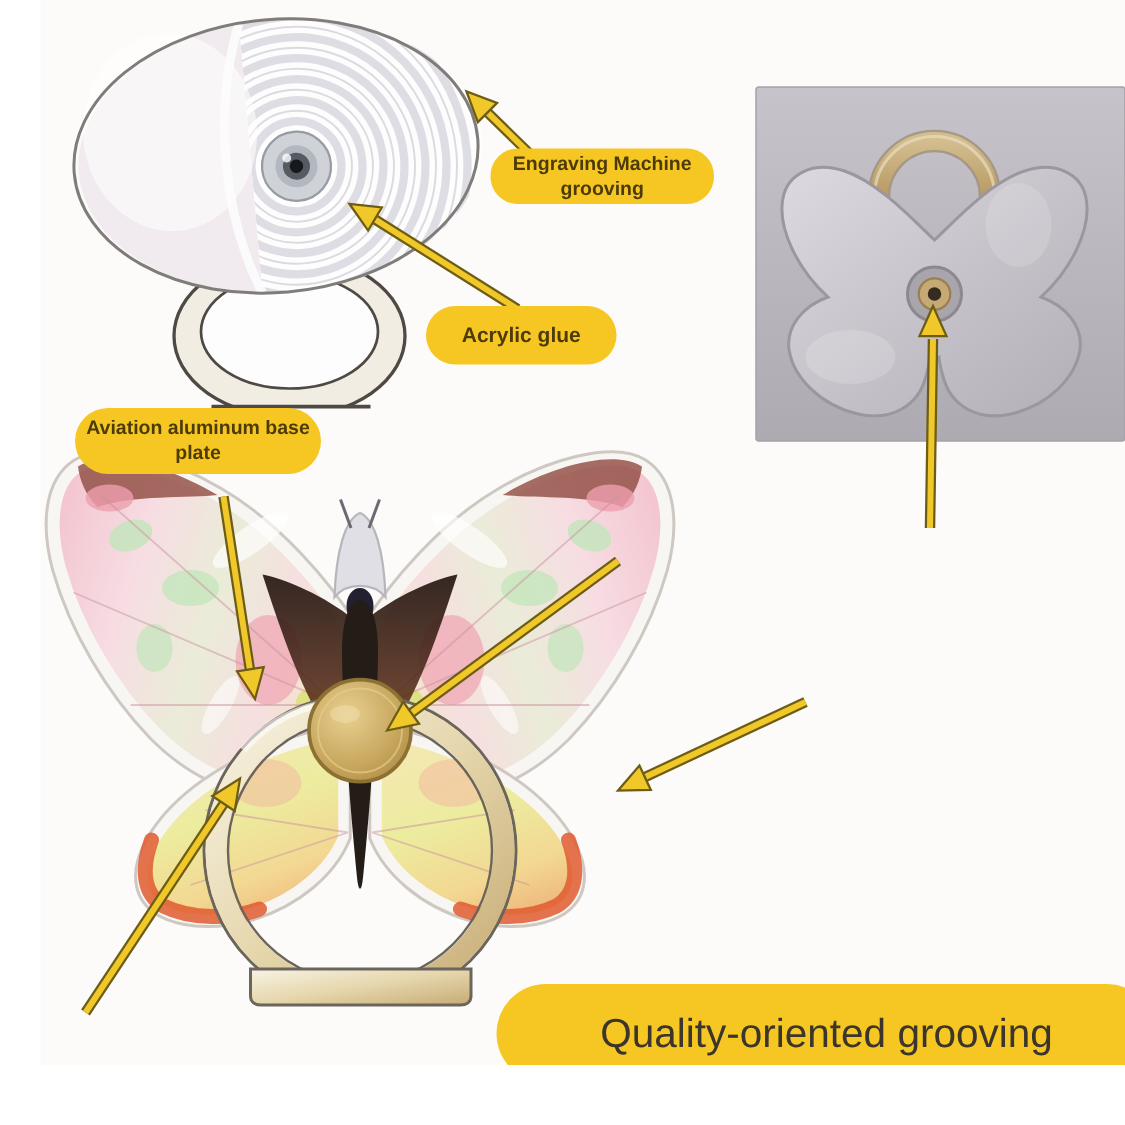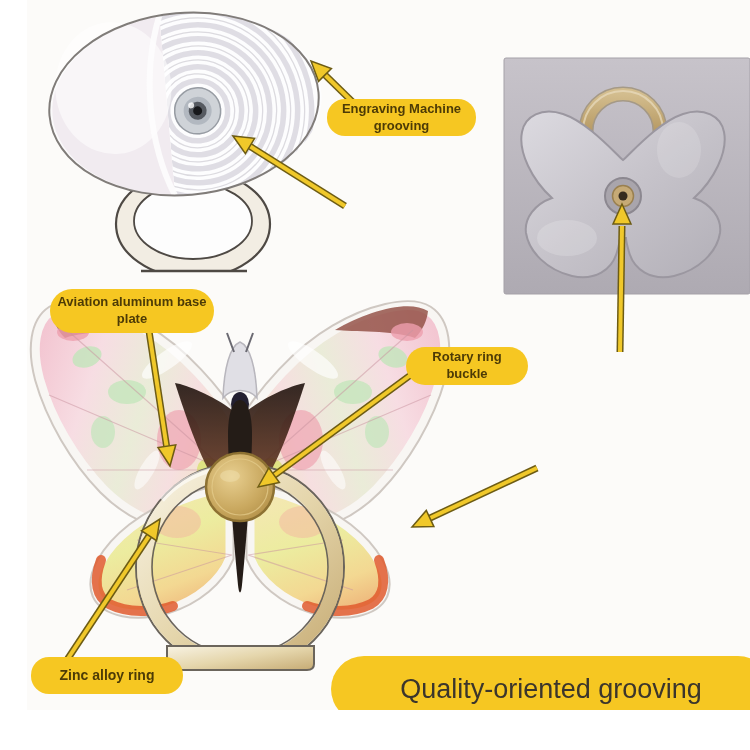--- a/index.html
+++ b/index.html
@@ -12,21 +12,21 @@
     color:#4d3b06;
     font-weight:600;
     text-align:center;
     display:flex;align-items:center;justify-content:center;
     line-height:1.3;
     box-sizing:border-box;
     padding:2px 6px;
   }
   .pill-engraving{left:300px;top:99px;width:149px;height:37px;border-radius:18px;font-size:13px;}
   .pill-acrylic{left:257px;top:204px;width:127px;height:39px;border-radius:20px;font-size:14px;}
-  .pill-aviation{left:23px;top:289px;width:164px;height:44px;border-radius:22px;font-size:13px;}
+  .pill-aviation{left:23px;top:272px;width:164px;height:44px;border-radius:22px;font-size:13px;}
   .pill-rotary{left:379px;top:347px;width:122px;height:38px;border-radius:19px;font-size:13px;}
   .pill-backglue{left:523px;top:302px;width:150px;height:40px;border-radius:20px;font-size:13px;}
   .pill-diamond{left:507px;top:443px;width:160px;height:45px;border-radius:22px;font-size:13px;}
   .pill-zinc{left:4px;top:657px;width:152px;height:37px;border-radius:18px;font-size:14px;}
   .banner{
     position:absolute;left:304px;top:656px;width:440px;height:66px;
     background:#f6c722;border-radius:33px;
     color:#3b352c;font-size:27px;font-weight:500;
     display:flex;align-items:center;justify-content:center;
   }
@@ -279,18 +279,17 @@
     </g>
     <g>
       <line x1="30" y1="675" x2="124" y2="533" stroke="#6d5c14" stroke-width="7"></line>
       <line x1="30" y1="675" x2="124" y2="533" stroke="#f0c82a" stroke-width="4"></line>
       <polygon points="133,519 114.5,530.7 129.5,540.7" fill="#f0c82a" stroke="#6d5c14" stroke-width="1.5"></polygon>
     </g>
   </g>
 </svg>
 
 <div class="pill pill-engraving">Engraving Machine grooving</div>
+<div class="pill pill-acrylic">Acrylic glue</div>
 <div class="pill pill-aviation">Aviation aluminum base plate</div>
-<div class="pill pill-rotary">Rotary ring buckle</div>
-<div class="pill pill-zinc">Zinc alloy ring</div>
 <div class="banner">Quality-oriented grooving</div>
 
 </div>
 
 </body></html>

